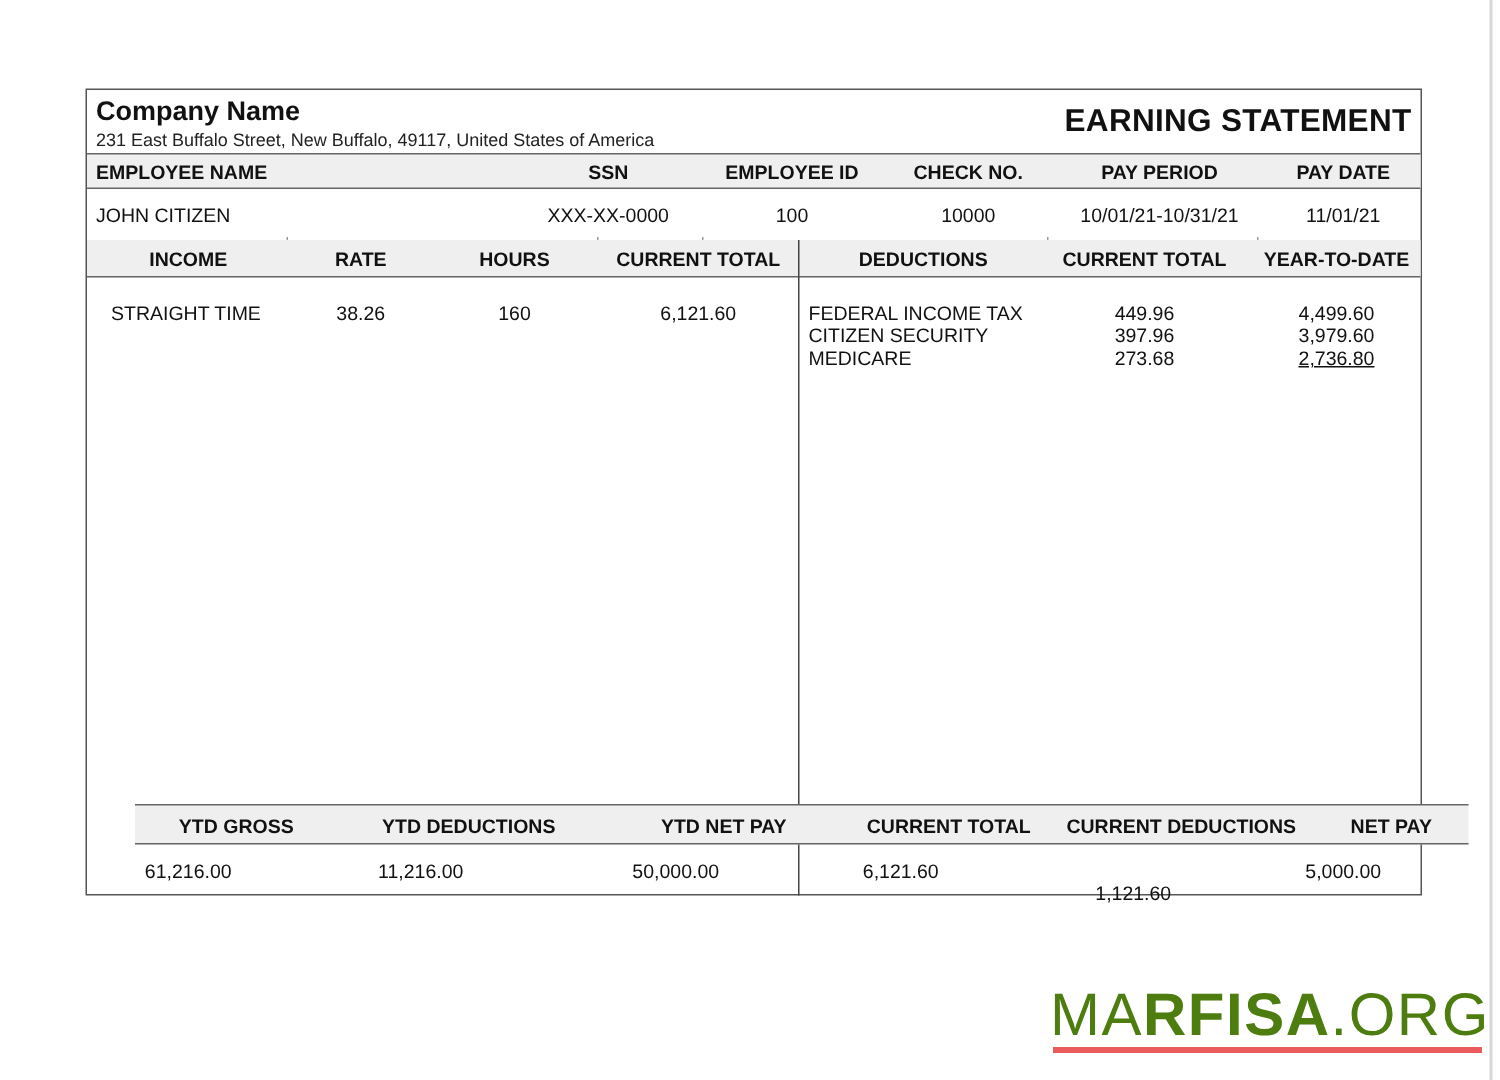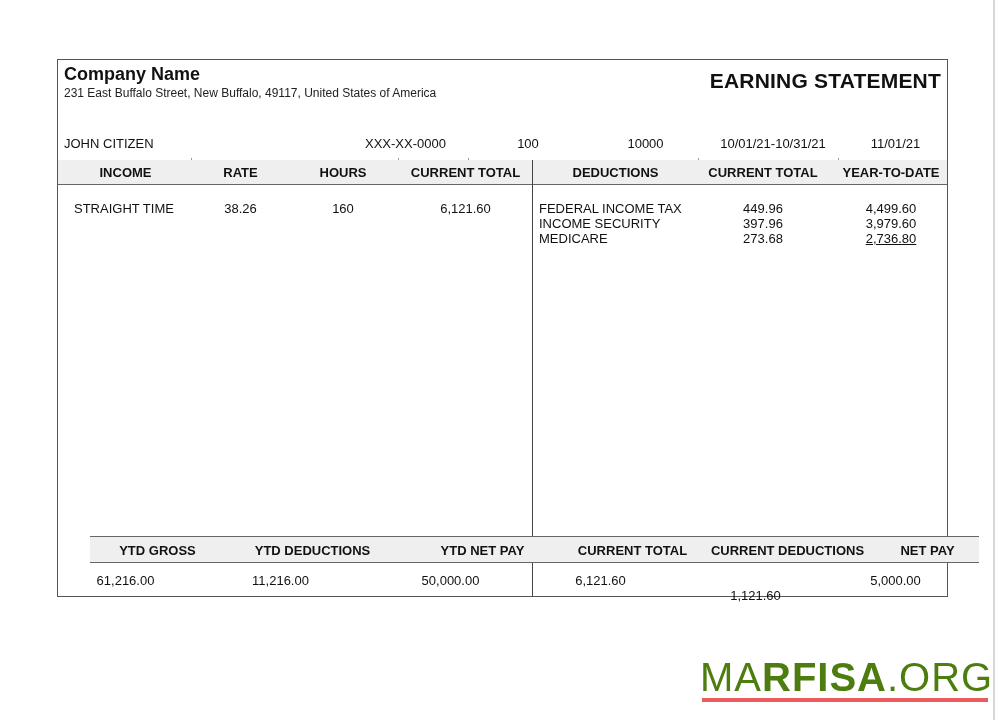--- a/index.html
+++ b/index.html
@@ -127,20 +127,28 @@
   <div class="right-edge"></div>
 
   <div class="stub">
 
     <div class="hdr">
       <div class="company-name">Company Name</div>
       <div class="company-addr">231 East Buffalo Street, New Buffalo, 49117, United States of America</div>
       <div class="doc-title">EARNING STATEMENT</div>
     </div>
 
+    <div class="band" style="top:42px;height:24px;">
+      <div class="hcell" style="left:6px;top:4px;text-align:left;">EMPLOYEE NAME</div>
+      <div class="hcell" style="left:300px;top:4px;width:95px;">SSN</div>
+      <div class="hcell" style="left:415px;top:4px;width:110px;">EMPLOYEE ID</div>
+      <div class="hcell" style="left:540px;top:4px;width:95px;">CHECK NO.</div>
+      <div class="hcell" style="left:650px;top:4px;width:130px;">PAY PERIOD</div>
+      <div class="hcell" style="left:790px;top:4px;width:95px;">PAY DATE</div>
+    </div>
 
     <div>
       <div class="cell" style="left:6px;top:76px;">JOHN CITIZEN</div>
       <div class="cell center" style="left:300px;top:76px;width:95px;">XXX-XX-0000</div>
       <div class="cell center" style="left:415px;top:76px;width:110px;">100</div>
       <div class="cell center" style="left:540px;top:76px;width:95px;">10000</div>
       <div class="cell center" style="left:650px;top:76px;width:130px;">10/01/21-10/31/21</div>
       <div class="cell center" style="left:790px;top:76px;width:95px;">11/01/21</div>
     </div>
 
@@ -166,21 +174,21 @@
       <div class="cell center" style="left:250px;top:141px;width:70px;">160</div>
       <div class="cell center" style="left:345px;top:141px;width:125px;">6,121.60</div>
     </div>
 
     <div>
       <div class="cell" style="left:481px;top:141px;">FEDERAL INCOME TAX</div>
       <div class="cell center" style="left:645px;top:141px;width:120px;">449.96</div>
       <div class="cell center" style="left:780px;top:141px;width:106px;">4,499.60</div>
     </div>
     <div>
-      <div class="cell" style="left:481px;top:156px;">INCOME SECURITY</div>
+      <div class="cell" style="left:481px;top:156px;">CITIZEN SECURITY</div>
       <div class="cell center" style="left:645px;top:156px;width:120px;">397.96</div>
       <div class="cell center" style="left:780px;top:156px;width:106px;">3,979.60</div>
     </div>
     <div>
       <div class="cell" style="left:481px;top:171px;">MEDICARE</div>
       <div class="cell center" style="left:645px;top:171px;width:120px;">273.68</div>
       <div class="cell center" style="left:780px;top:171px;width:106px;text-decoration:underline;">2,736.80</div>
     </div>
 
     <div class="vline" style="left:474px;top:100px;height:437px;"></div>

